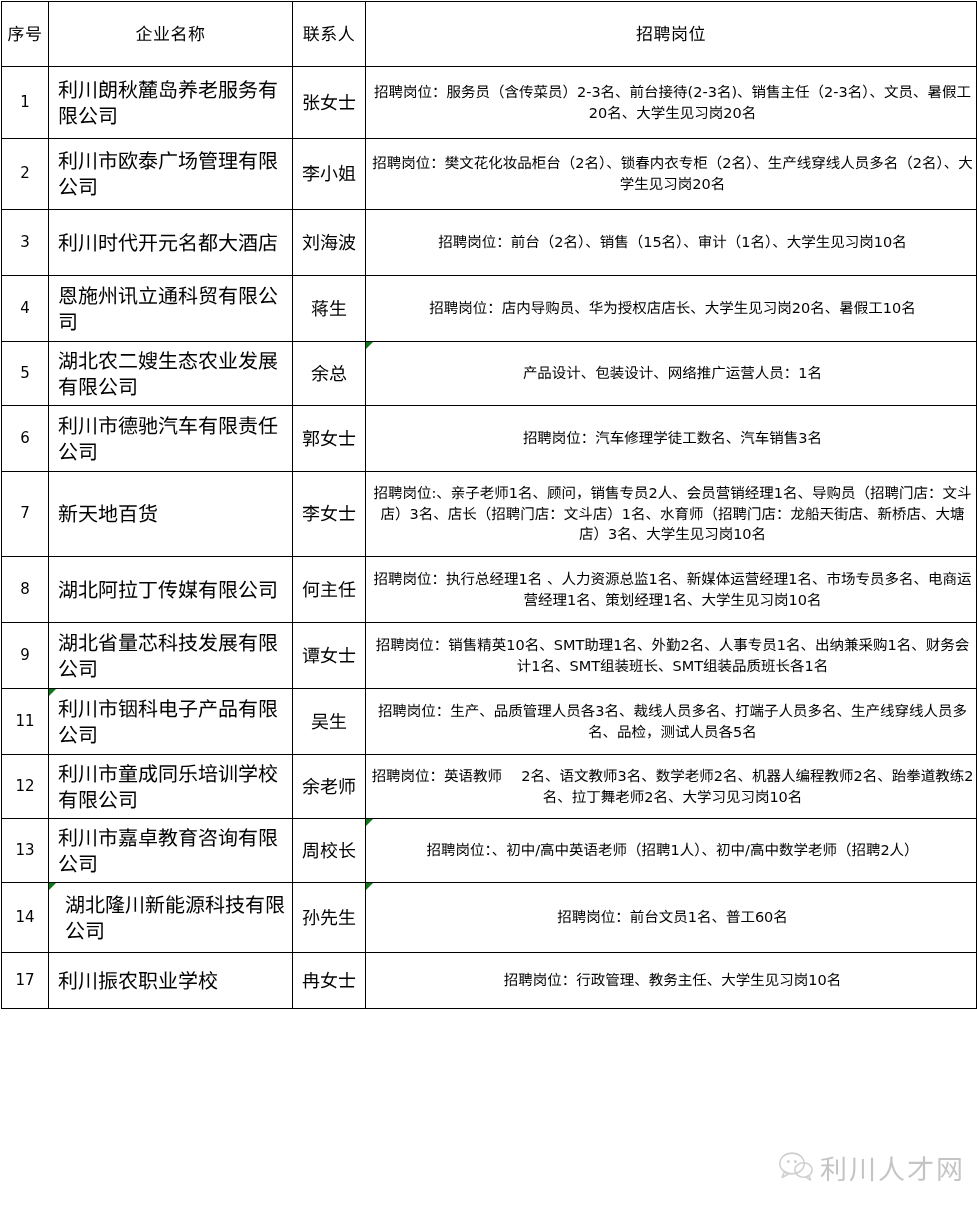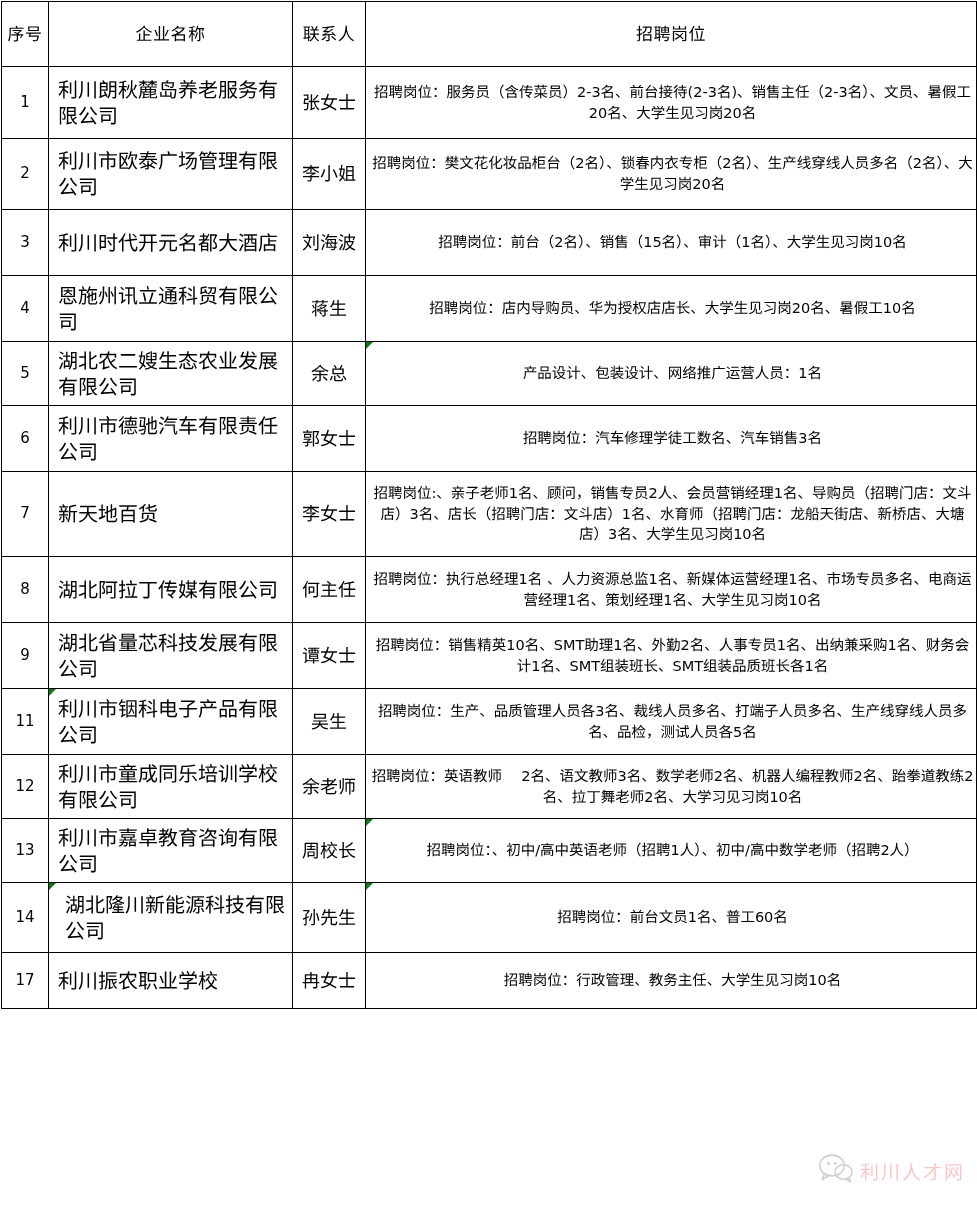--- a/index.html
+++ b/index.html
@@ -99,22 +99,22 @@
     position: absolute;
     right: 12px;
     bottom: 24px;
     display: flex;
     align-items: center;
     gap: 7px;
     opacity: 0.30;
     pointer-events: none;
   }
   #watermark .wm-text {
-    font-size: 19px;
-    color: #ef4444;
+    font-size: 27px;
+    color: #404040;
     letter-spacing: 2px;
     font-family: "DejaVu Sans", "Liberation Sans", sans-serif;
   }
   #watermark .wm-icon { display: block; }
 </style>
 </head>
 <body>
 
 <div id="sheet">
 

